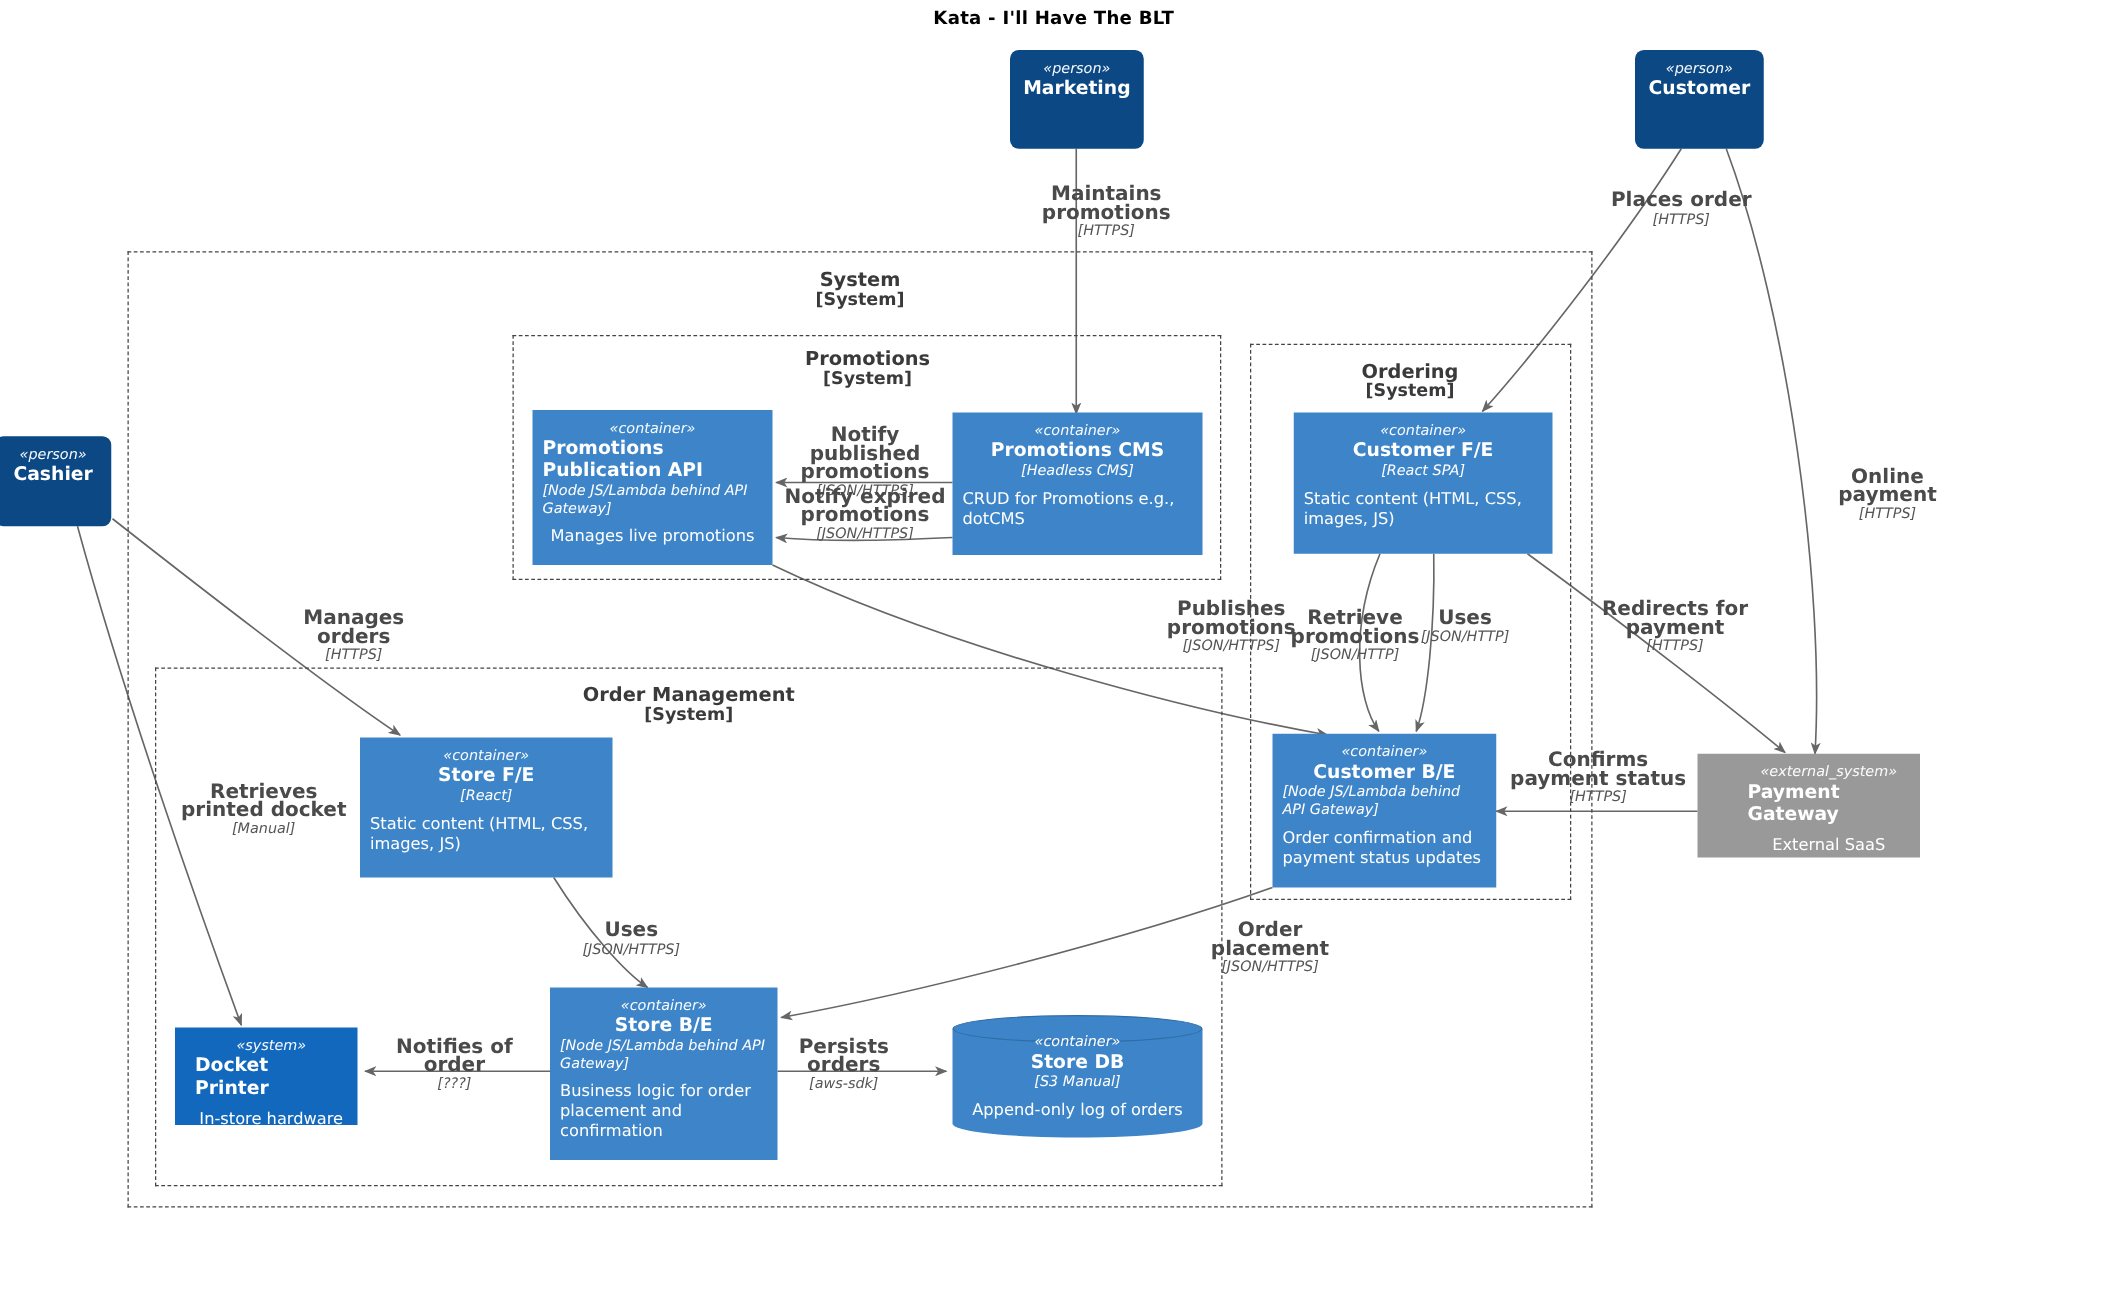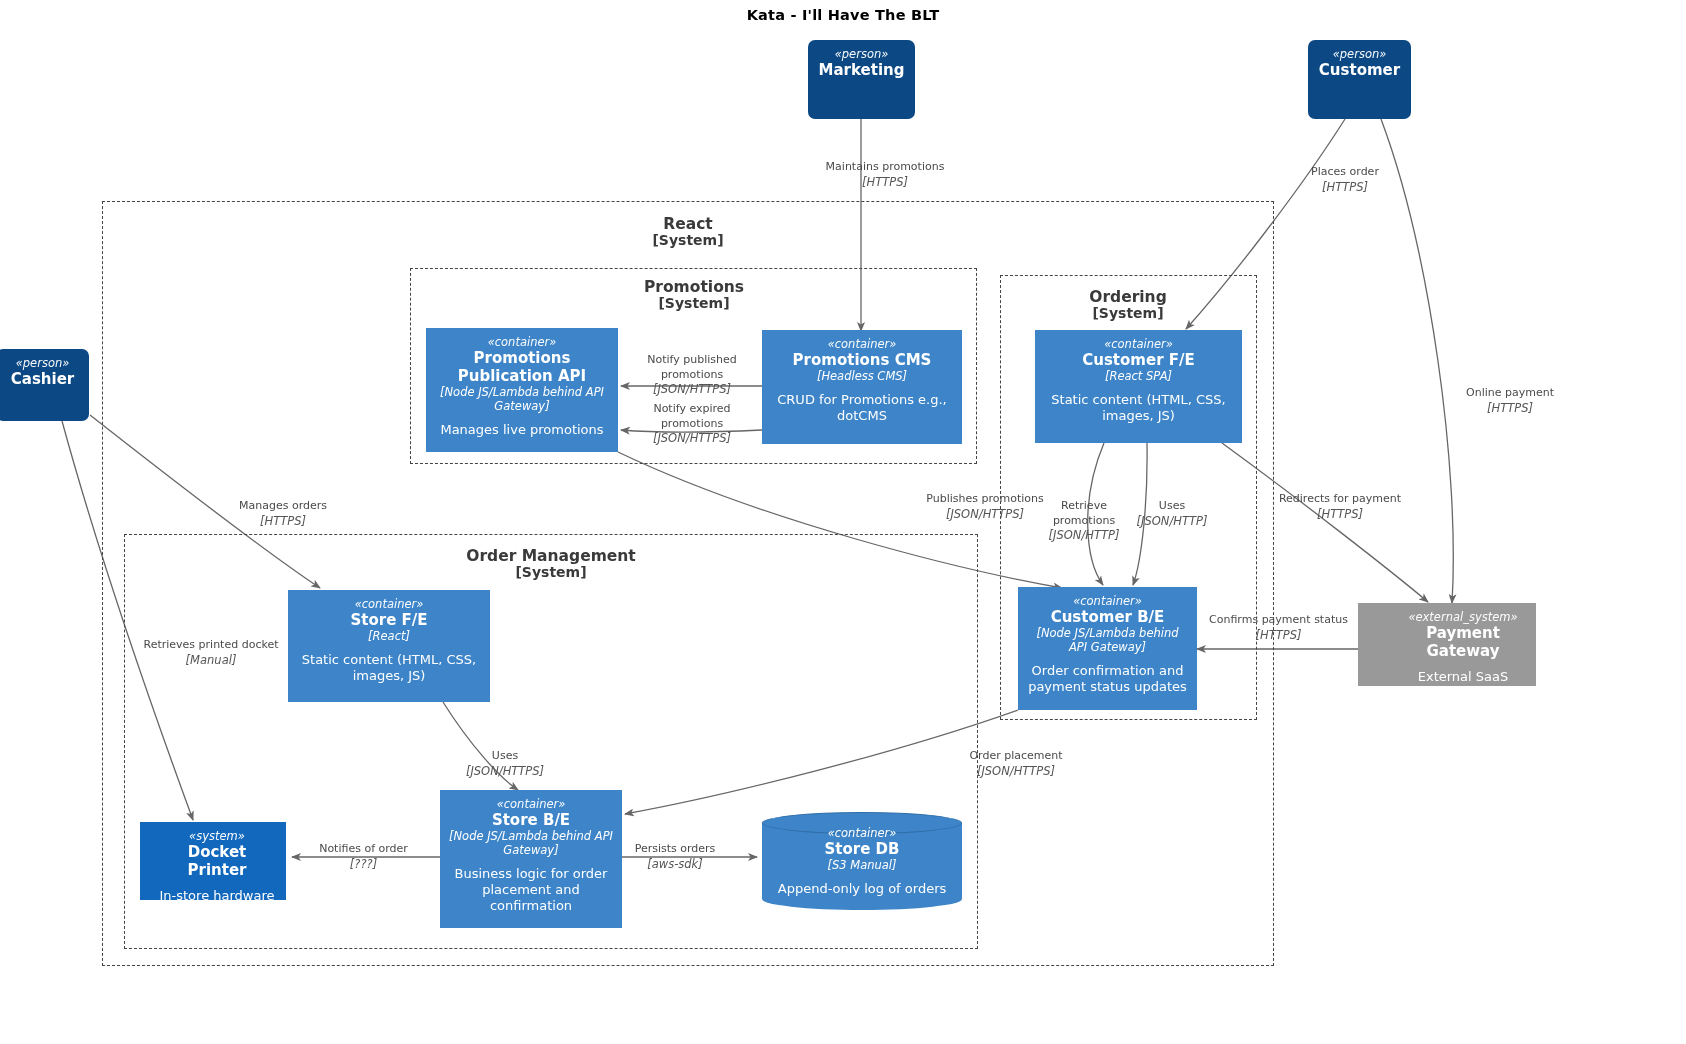--- a/index.html
+++ b/index.html
@@ -13,21 +13,21 @@
   }
 
   
   .boundary{position:absolute;border:1.6px dashed #444;box-sizing:border-box;}
   .b-label{position:absolute;text-align:center;color:#3a3a3a;
     font-family:"DejaVu Sans","Liberation Sans",sans-serif;}
   .b-label .bt{font-weight:bold;font-size:15.5px;line-height:17px;display:block;}
   .b-label .bs{font-weight:bold;font-size:14px;line-height:14px;display:block;}
 
   
-  .node{position:absolute;box-sizing:border-box;color:#fff;text-align:center;
+  .node{position:absolute;box-sizing:border-box;color:#fff;
         display:flex;flex-direction:column;align-items:center;justify-content:flex-start;
         padding:7px 8px 6px 8px;font-family:"DejaVu Sans","Liberation Sans",sans-serif;}
   .node .stereo{font-style:italic;font-size:11.5px;line-height:14px;opacity:.97;}
   .node .nm{font-weight:bold;font-size:15px;line-height:18px;}
   .node .tech{font-style:italic;font-size:11.5px;line-height:14px;}
   .node .desc{font-size:13px;line-height:16px;margin-top:9px;}
 
   .person{background:#0b4884;border-radius:7px;}
   .container{background:#3d85c8;}
   .sysnode{background:#1168bd;padding-left:16px;}
@@ -38,21 +38,21 @@
   .cyl .body{position:absolute;left:0;right:0;top:11px;bottom:0;background:#3d85c8;
     border-radius:0 0 50% 50%/0 0 11px 11px;}
   .cyl .top{position:absolute;left:0;right:0;top:0;height:22px;background:#3d85c8;
     border-radius:50%/50%;border:1.4px solid #2f6da8;box-sizing:border-box;}
   .cyl .txt{position:absolute;left:0;right:0;top:14px;color:#fff;text-align:center;
     font-family:"DejaVu Sans","Liberation Sans",sans-serif;}
 
   
   .elabel{position:absolute;text-align:center;color:#4a4a4a;
     font-family:"DejaVu Sans","Liberation Sans",sans-serif;}
-  .elabel .et{font-weight:normal;font-size:11px;line-height:14.5px;display:block;margin-top:12px;}
+  .elabel .et{font-weight:bold;font-size:16px;line-height:14.5px;display:block;}
   .elabel .es{font-style:italic;font-size:11.5px;line-height:14px;display:block;color:#555;}
 
   svg.edges{position:absolute;left:0;top:0;width:1686px;height:1044px;pointer-events:none;}
 </style>
 </head>
 <body>
 
 <div id="canvas">
 
   <div id="title">Kata - I'll Have The BLT</div>
@@ -94,21 +94,21 @@
       <path d="M1018,710 C900,752 730,795 625,814"></path>
 
       <path d="M440,857 L292,857"></path>
 
       <path d="M622,857 L757,857"></path>
     </g>
   </svg>
 
   <div class="boundary" style="left:102px;top:201px;width:1172px;height:765px;"></div>
   <div class="b-label" style="left:558px;top:216px;width:260px;">
-    <span class="bt">React</span>
+    <span class="bt">System</span>
     <span class="bs">[System]</span>
   </div>
 
   <div class="boundary" style="left:410px;top:268px;width:567px;height:196px;"></div>
   <div class="b-label" style="left:564px;top:279px;width:260px;">
     <span class="bt">Promotions</span>
     <span class="bs">[System]</span>
   </div>
 
   <div class="boundary" style="left:1000px;top:275px;width:257px;height:445px;"></div>

